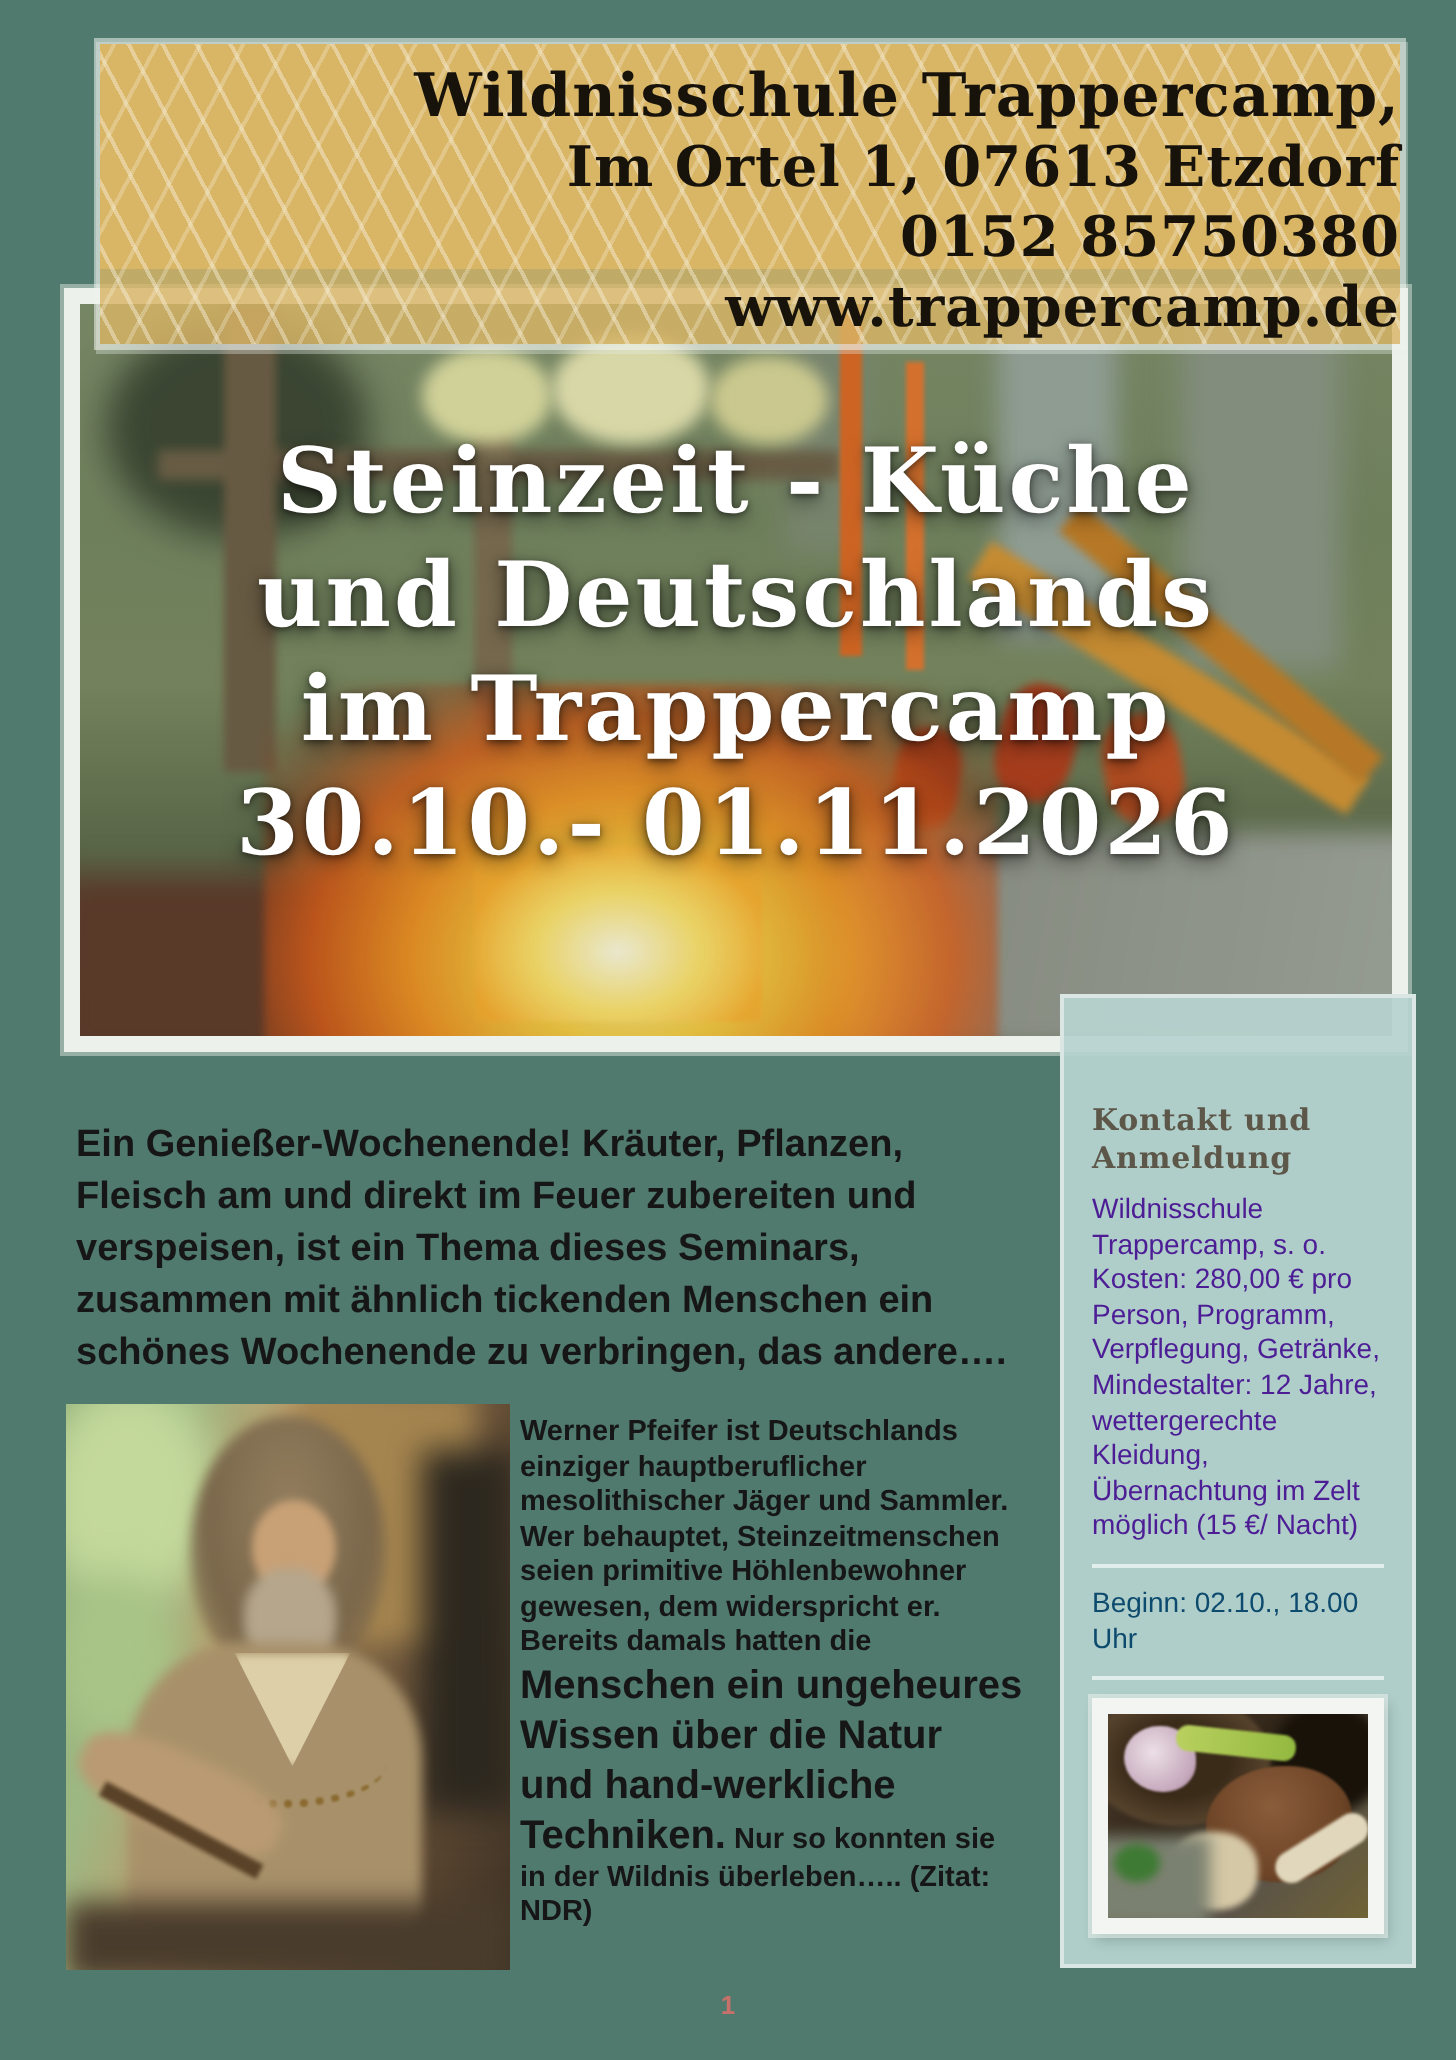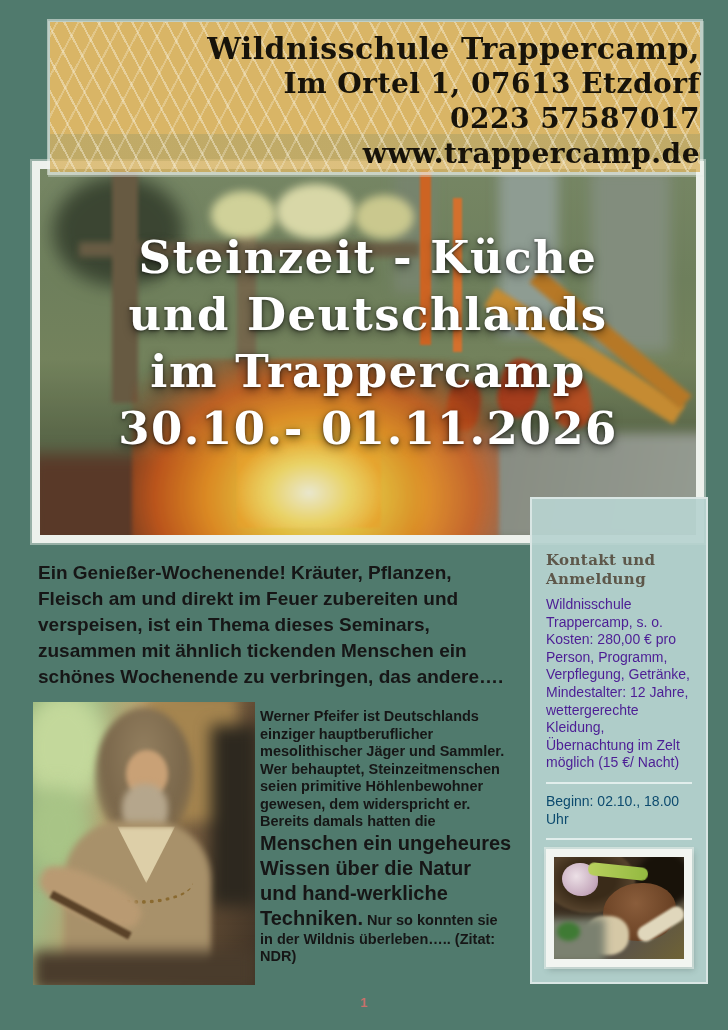--- a/index.html
+++ b/index.html
@@ -17,21 +17,21 @@
     text-align:center;padding-top:9px;box-sizing:border-box;
   }
   .banner-line{
     font-family:"DejaVu Serif",serif;font-weight:700;color:#17130a;
     font-size:28px;line-height:35px;letter-spacing:.5px;text-align:right;
   }
   .banner-line.first{font-size:30px;}
 
   
   .hero{
-    position:absolute;left:32px;top:161px;width:672px;height:382px;z-index:2;
+    position:absolute;left:32px;top:144px;width:672px;height:382px;z-index:2;
     border:8px solid #edf1ec;box-sizing:border-box;
     box-shadow:0 0 0 2px rgba(237,241,236,.45);
     background:#6f7f5c;
   }
   .photo{position:relative;width:100%;height:100%;overflow:hidden;}
   .photo div{position:absolute;}
   .ph-base{inset:0;background:linear-gradient(180deg,#7c8c68 0%,#74855f 30%,#79885f 52%,#5e6b4a 72%,#4c503a 100%);}
   .ph-person-left{left:2%;top:2%;width:20%;height:30%;background:#39432f;border-radius:50%;filter:blur(9px);}
   .ph-legs1{left:70%;top:0;width:9%;height:46%;background:#98a59c;filter:blur(6px);}
   .ph-legs2{left:84%;top:0;width:12%;height:50%;background:#8a9584;filter:blur(7px);}
@@ -166,21 +166,21 @@
       <div>Steinzeit - Küche</div>
       <div>und Deutschlands</div>
       <div>im Trappercamp</div>
       <div>30.10.- 01.11.2026</div>
     </div>
   </div>
 
   <div class="banner">
     <div class="banner-line first">Wildnisschule Trappercamp,</div>
     <div class="banner-line">Im Ortel 1, 07613 Etzdorf</div>
-    <div class="banner-line">0223 57587017</div>
+    <div class="banner-line">0152 85750380</div>
     <div class="banner-line">www.trappercamp.de</div>
   </div>
 
   <div class="intro">Ein Genießer-Wochenende! Kräuter, Pflanzen, Fleisch am und direkt im Feuer zubereiten und verspeisen, ist ein Thema dieses Seminars, zusammen mit ähnlich tickenden Menschen ein schönes Wochenende zu verbringen, das andere….</div>
 
   <div class="wphoto">
     <div class="wp-base"></div>
     <div class="wp-leaf1"></div>
     <div class="wp-leaf2"></div>
     <div class="wp-wood"></div>

